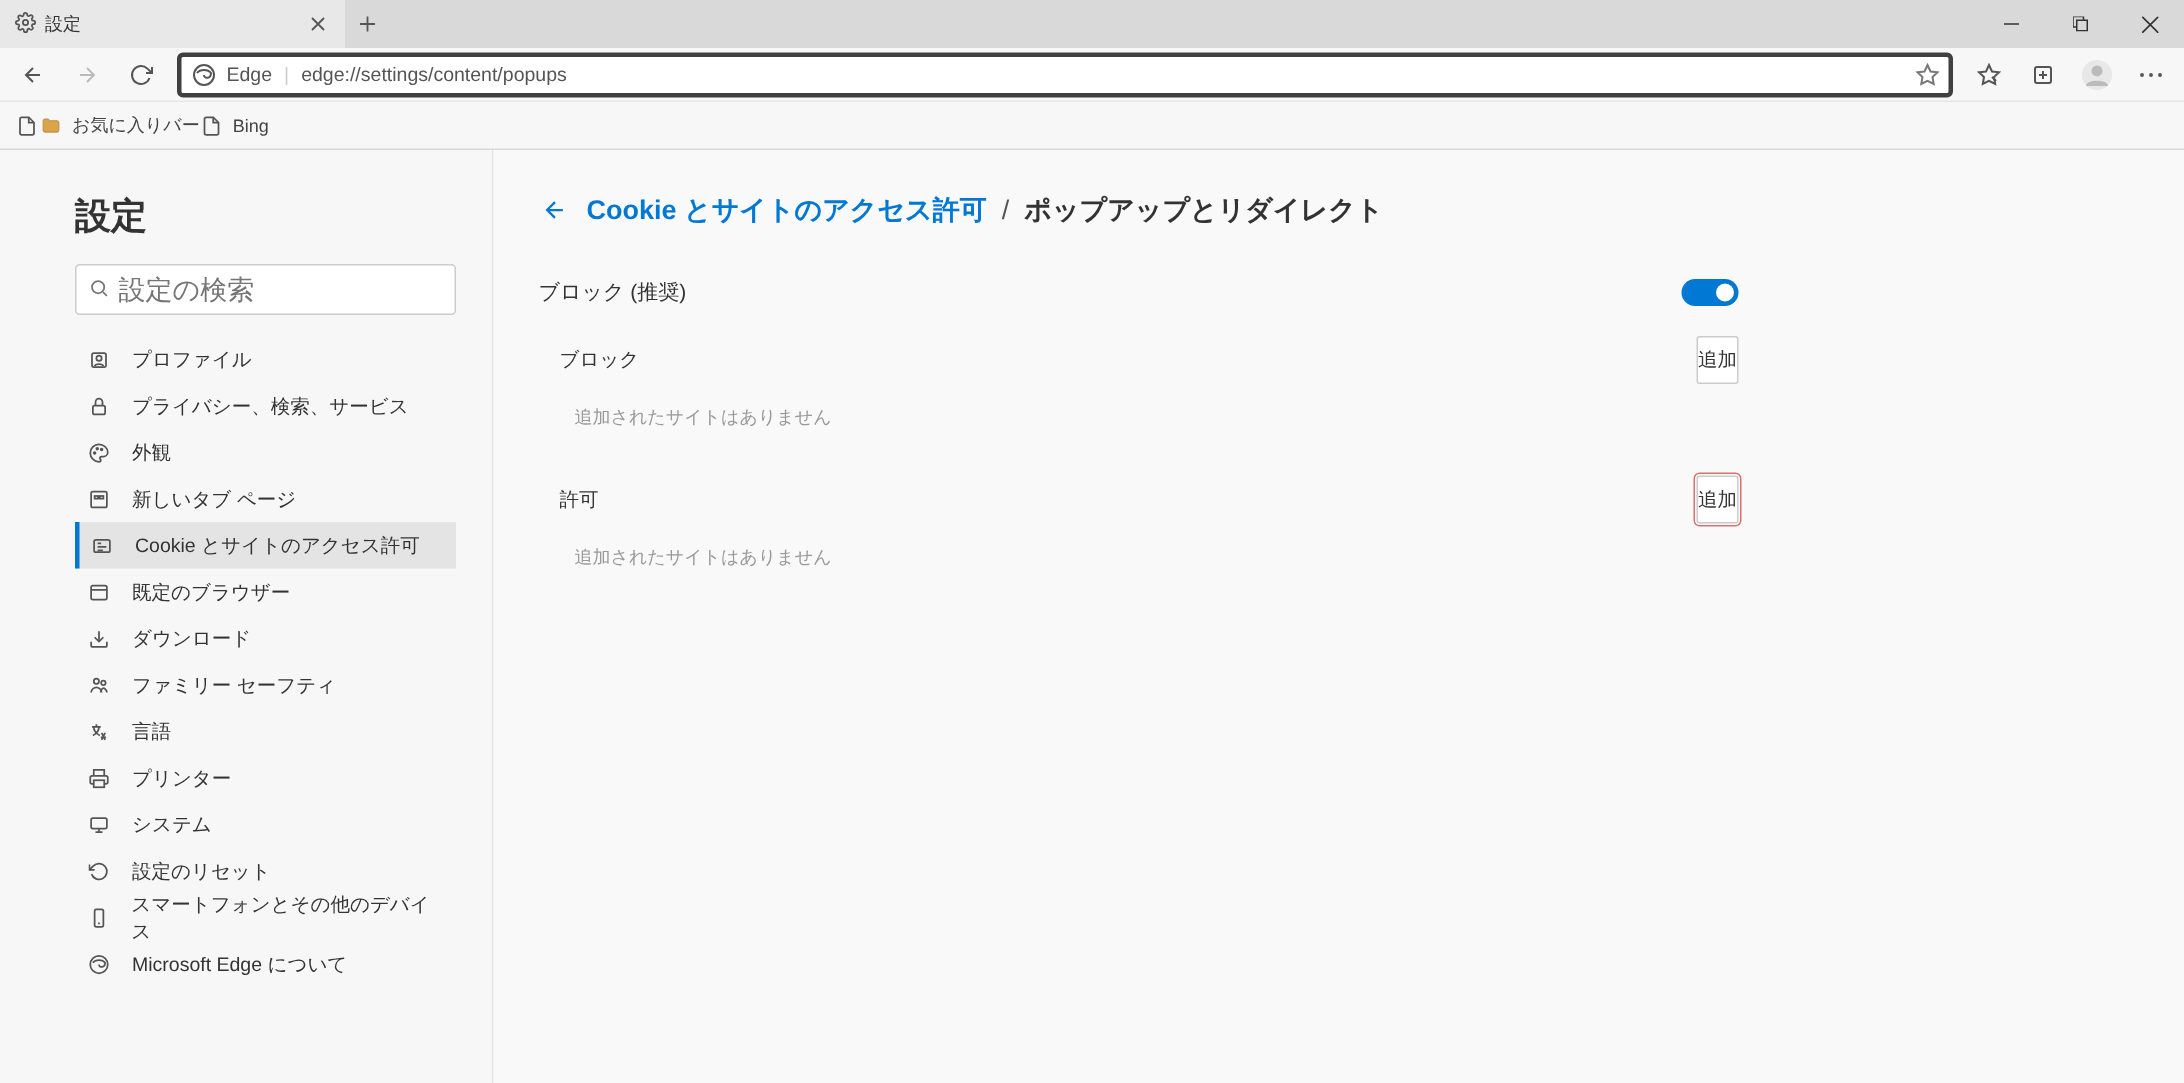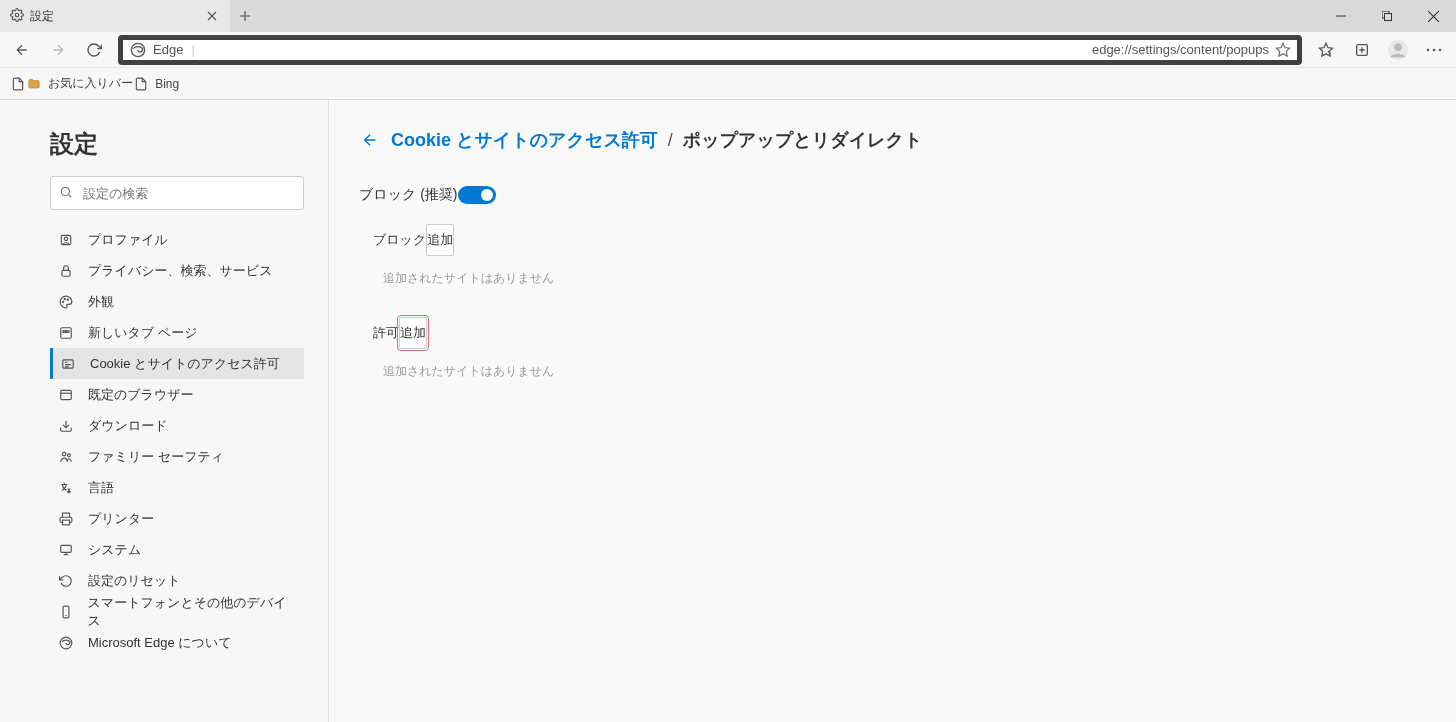--- a/index.html
+++ b/index.html
@@ -13,54 +13,54 @@
     .newtab { width: 30px; display: flex; align-items: center; justify-content: center; color: #555; cursor: pointer; }
     .titlebar-spacer { flex: 1; }
     .winbtn { width: 46px; display: flex; align-items: center; justify-content: center; color: #333; }
     .winbtn svg { width: 10px; height: 10px; }
     .winbtn.close svg { width: 11px; height: 11px; }
 
     
     .toolbar { height: 36px; background: #f7f7f7; display: flex; align-items: center; padding: 0 6px; gap: 4px; border-bottom: 1px solid #e6e6e6; }
     .tb-btn { width: 32px; height: 30px; display: flex; align-items: center; justify-content: center; color: #555; border-radius: 2px; }
     .tb-btn.disabled { color: #bbb; }
-    .addressbar { flex: 1; height: 30px; background: #fff; border: 5px solid #404040; border-radius: 4px; display: flex; align-items: center; margin: 0 4px; padding-right: 0; text-align: right; }
+    .addressbar { flex: 1; height: 30px; background: #fff; border: 3px solid #404040; border-radius: 4px; display: flex; align-items: center; margin: 0 4px; padding-right: 0; }
     .addr-seg-icon { width: 30px; display: flex; align-items: center; justify-content: center; color: #666; }
     .addr-label { color: #555; font-size: 13px; padding-right: 8px; }
     .addr-sep { color: #ccc; margin-right: 8px; }
     .addr-url { color: #555; font-size: 13px; flex: 1; }
     .addr-star { width: 28px; display: flex; align-items: center; justify-content: center; color: #777; }
 
     
     .bookmarks { height: 32px; background: #f7f7f7; display: flex; align-items: center; padding: 0 10px; border-bottom: 1px solid #d9d9d9; }
     .bm-item { display: flex; align-items: center; gap: 6px; font-size: 12px; color: #444; }
     .bm-item .icon { width: 16px; height: 16px; display: flex; align-items: center; justify-content: center; }
 
     
     .content { display: flex; height: calc(100% - 100px); }
     .sidebar { width: 329px; border-right: 1px solid #e0e0e0; background: #f7f7f7; padding: 28px 0 0 0; }
     .sidebar-inner { padding: 0 24px 0 50px; }
     .sidebar-title { font-size: 24px; font-weight: 600; color: #333; margin-bottom: 16px; }
     .searchbox { height: 34px; background: #fff; border: 1px solid #ccc; border-radius: 3px; display: flex; align-items: center; padding: 0 8px; width: 254px; }
-    .searchbox input { border: none; outline: none; font-size: 13px; flex: 1; background: transparent; color: #737373; }
+    .searchbox input { border: none; outline: none; font-size: 18px; flex: 1; background: transparent; color: #737373; }
     .searchbox .si { width: 18px; color: #777; margin-right: 6px; }
     .nav { margin-top: 14px; }
     .nav-item { height: 31px; display: flex; align-items: center; gap: 14px; padding: 0 10px; font-size: 13px; color: #333; cursor: pointer; margin-left: -2px; }
     .nav-item .ni-icon { width: 16px; height: 16px; color: #555; display: flex; align-items: center; justify-content: center; }
     .nav-item.active { background: #e4e4e4; border-left: 3px solid #0078d4; margin-left: 0; padding-left: 7px; }
 
     
     .main { flex: 1; padding: 28px 50px 0 30px; background: #f9f9f9; overflow-y: auto; }
     .breadcrumb { display: flex; align-items: center; gap: 10px; font-size: 18px; margin-bottom: 28px; }
     .bc-back { width: 22px; height: 22px; color: #0078d4; display: flex; align-items: center; justify-content: center; cursor: pointer; }
     .bc-link { color: #0078d4; font-weight: 600; }
     .bc-sep { color: #555; }
     .bc-current { color: #333; font-weight: 600; }
 
-    .section-row { display: flex; align-items: center; padding: 6px 0; }
+    .section-row { display: flex; align-items: center; justify-content: space-between; padding: 6px 0; }
     .section-row.main-row { margin-bottom: 8px; }
     .row-label { font-size: 14px; color: #333; font-weight: 400; }
     .row-label.sub { font-size: 13px; }
     .empty-text { font-size: 12px; color: #999; padding-left: 10px; margin-top: 8px; }
     .toggle { width: 38px; height: 18px; background: #0078d4; border-radius: 10px; position: relative; cursor: pointer; }
     .toggle::after { content: ""; width: 12px; height: 12px; background: #fff; border-radius: 50%; position: absolute; top: 3px; right: 3px; }
     .add-btn { background: #fff; border: 1px solid #ccc; border-radius: 2px; padding: 6px 0; font-size: 13px; color: #333; cursor: pointer; }
     .add-btn.highlight { outline: 1.5px solid #d97070; outline-offset: 1px; }
 
     .panel-inner { max-width: 800px; }

